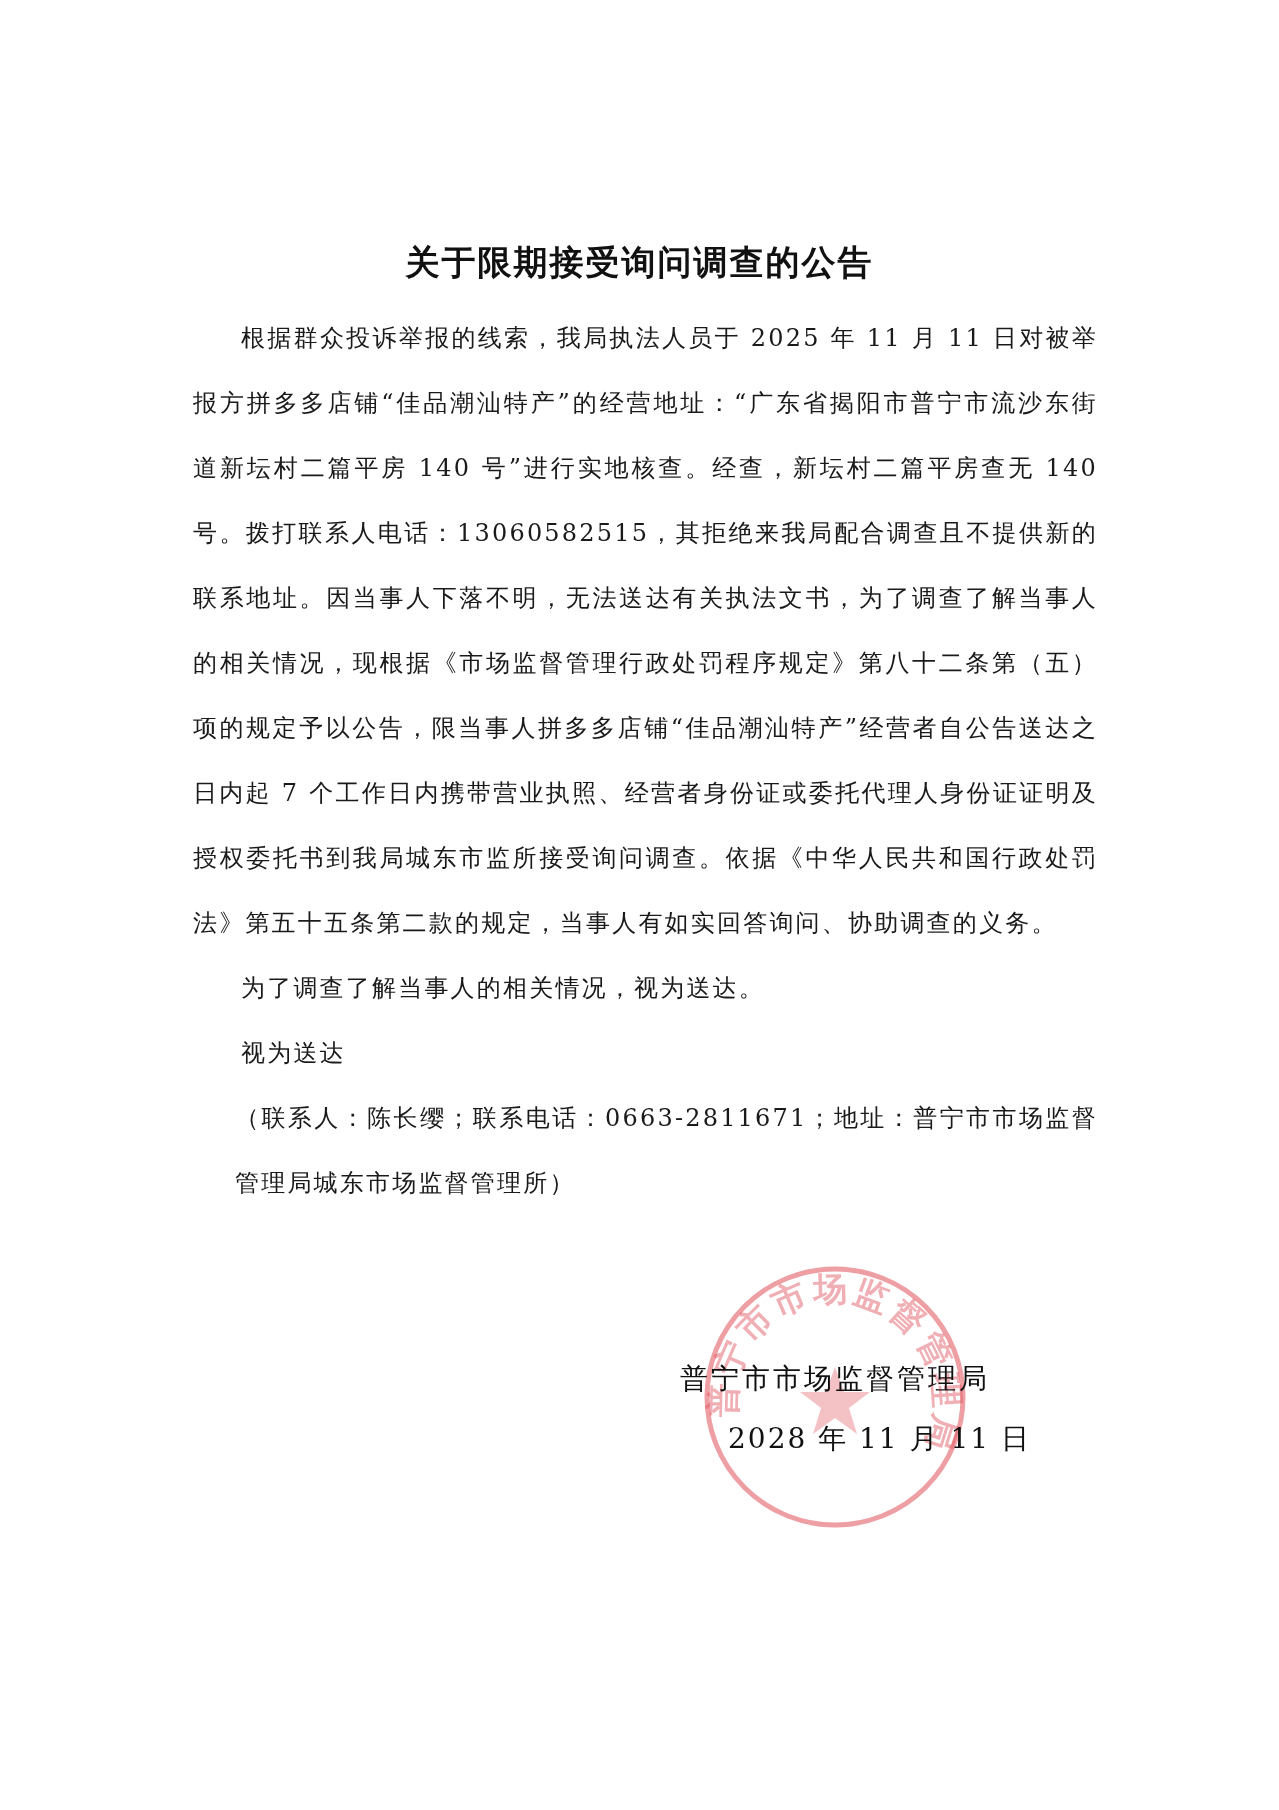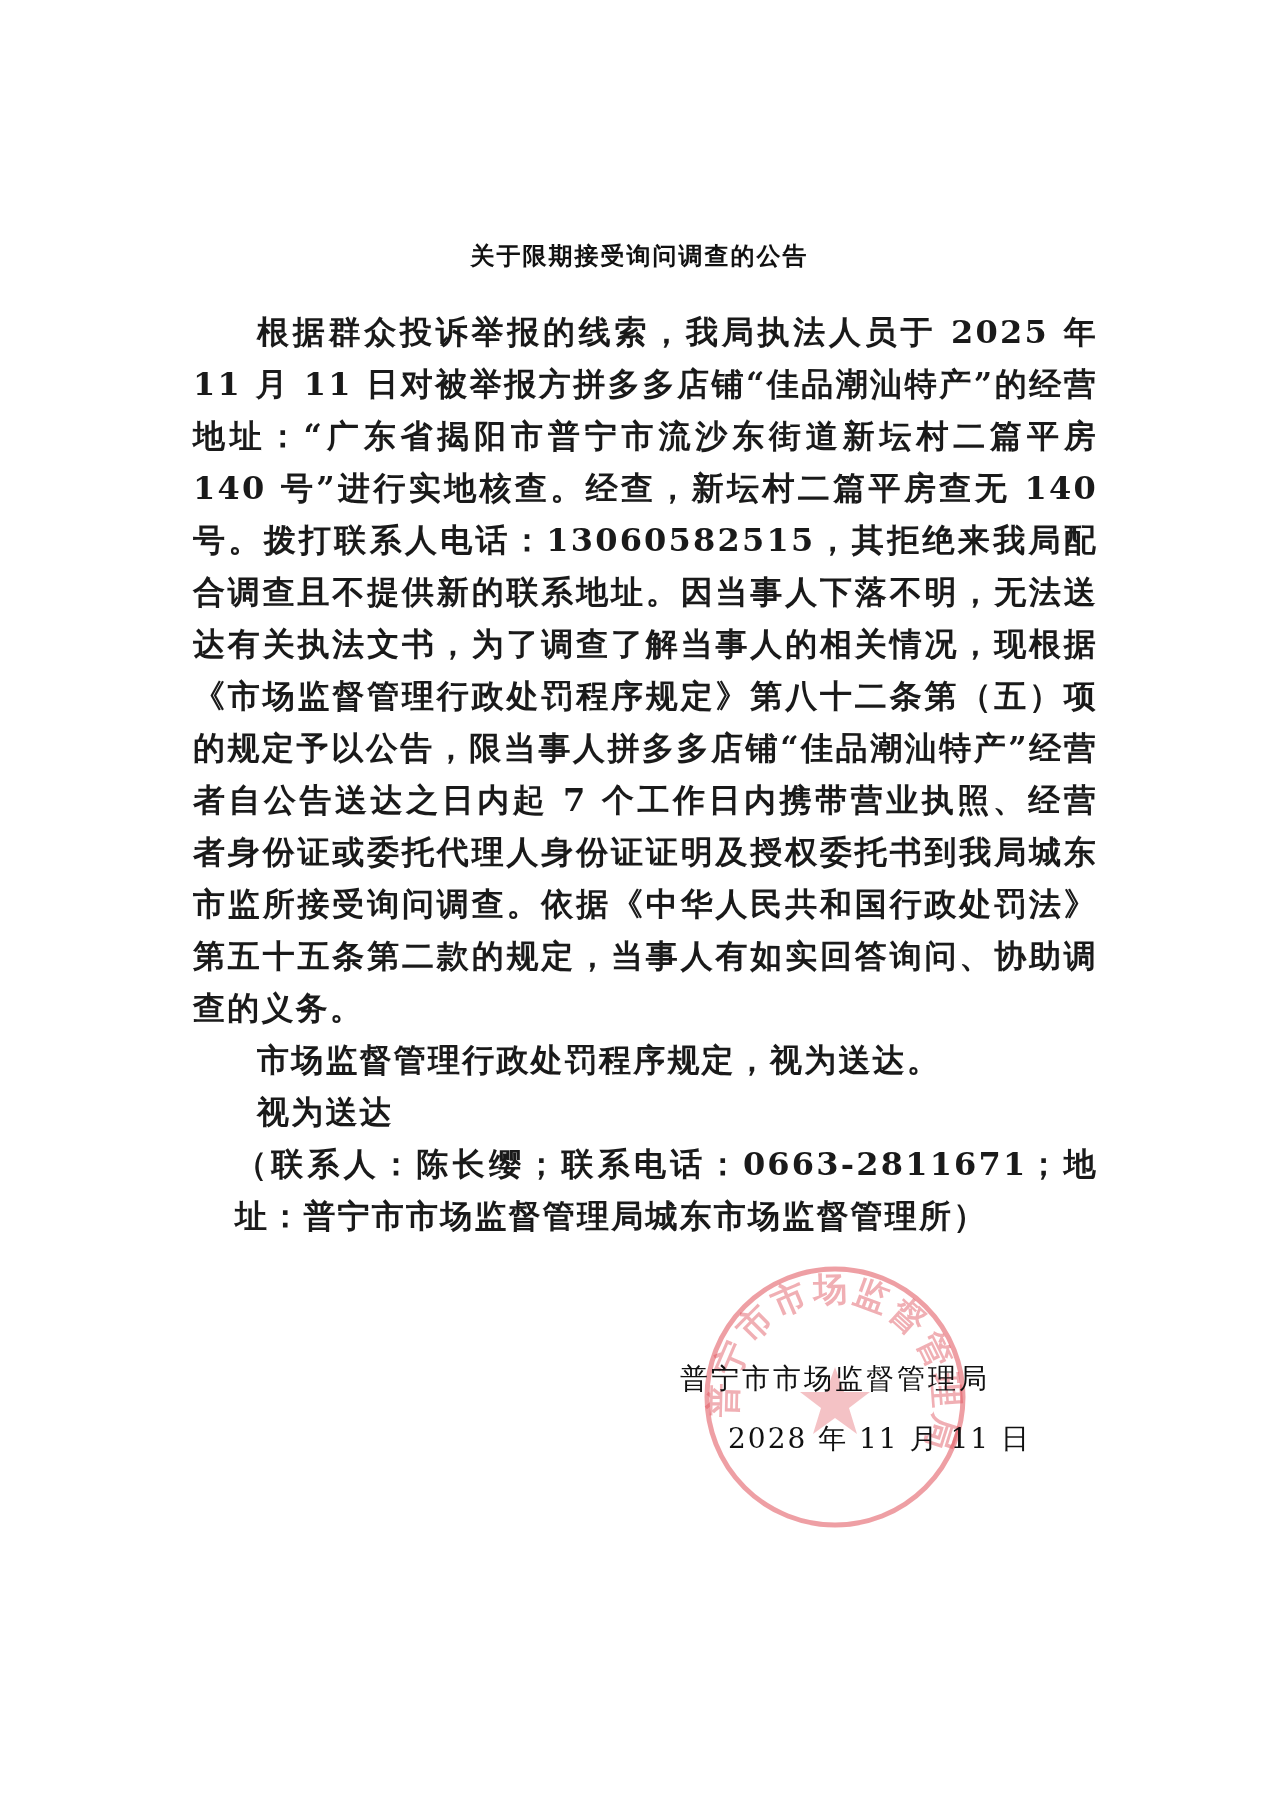--- a/index.html
+++ b/index.html
@@ -5,26 +5,26 @@
   html, body { margin: 0; padding: 0; background: #ffffff; }
   body { width: 1279px; height: 1810px; position: relative; overflow: hidden; }
   .page {
     position: absolute; left: 0; top: 0; width: 1279px; height: 1810px;
     background: #ffffff; color: #1a1a1a;
     font-family: "DejaVu Serif", "Liberation Serif", serif;
   }
   .title {
     position: absolute; left: 0; width: 1279px; top: 240px;
     text-align: center; font-family: "DejaVu Sans", "Liberation Sans", sans-serif;
-    font-weight: bold; font-size: 24px; letter-spacing: 2px; color: #111;
+    font-weight: bold; font-size: 34px; letter-spacing: 2px; color: #111;
   }
   .body-text {
     position: absolute; left: 193px; width: 905px; top: 306px;
-    font-size: 32px; line-height: 52px; letter-spacing: 2.2px;
-    text-align: justify; text-align-last: left; font-weight: bold;
+    font-size: 24px; line-height: 65px; letter-spacing: 2.2px;
+    text-align: justify; text-align-last: left;
   }
   .para { margin: 0; text-indent: 2em; }
   .para.noindent { text-indent: 0; margin-left: 42px; }
   .stamp {
     position: absolute; left: 700px; top: 1262px; width: 270px; height: 270px;
     pointer-events: none;
   }
   .sign {
     position: absolute; font-size: 28px; letter-spacing: 3px; color: #111;
   }
@@ -32,21 +32,21 @@
   .sign.date { left: 728px; top: 1420px; letter-spacing: 2px; }
 </style>
 </head>
 <body>
 
 <div class="page">
   <div class="title">关于限期接受询问调查的公告</div>
 
   <div class="body-text">
     <p class="para">根据群众投诉举报的线索，我局执法人员于 2025 年 11 月 11 日对被举报方拼多多店铺“佳品潮汕特产”的经营地址：“广东省揭阳市普宁市流沙东街道新坛村二篇平房 140 号”进行实地核查。经查，新坛村二篇平房查无 140 号。拨打联系人电话：13060582515，其拒绝来我局配合调查且不提供新的联系地址。因当事人下落不明，无法送达有关执法文书，为了调查了解当事人的相关情况，现根据《市场监督管理行政处罚程序规定》第八十二条第（五）项的规定予以公告，限当事人拼多多店铺“佳品潮汕特产”经营者自公告送达之日内起 7 个工作日内携带营业执照、经营者身份证或委托代理人身份证证明及授权委托书到我局城东市监所接受询问调查。依据《中华人民共和国行政处罚法》第五十五条第二款的规定，当事人有如实回答询问、协助调查的义务。</p>
-    <p class="para">市场监督管理行政处罚程序规定，视为送达。</p>
+    <p class="para">为了调查了解当事人的相关情况，视为送达。</p>
     <p class="para">视为送达</p>
     <p class="para noindent">（联系人：陈长缨；联系电话：0663-2811671；地址：普宁市市场监督管理局城东市场监督管理所）</p>
   </div>
 
   <svg class="stamp" viewBox="0 0 270 270">
     <circle cx="135" cy="135" r="128" fill="none" stroke="#e0505a" stroke-width="5" opacity="0.55"></circle>
     <defs>
       <path id="sealArc" d="M 40 170 A 100 100 0 1 1 230 170"></path>
     </defs>
     <text font-size="34" fill="#e0505a" opacity="0.45" font-family="DejaVu Sans, sans-serif" font-weight="bold" letter-spacing="4">

